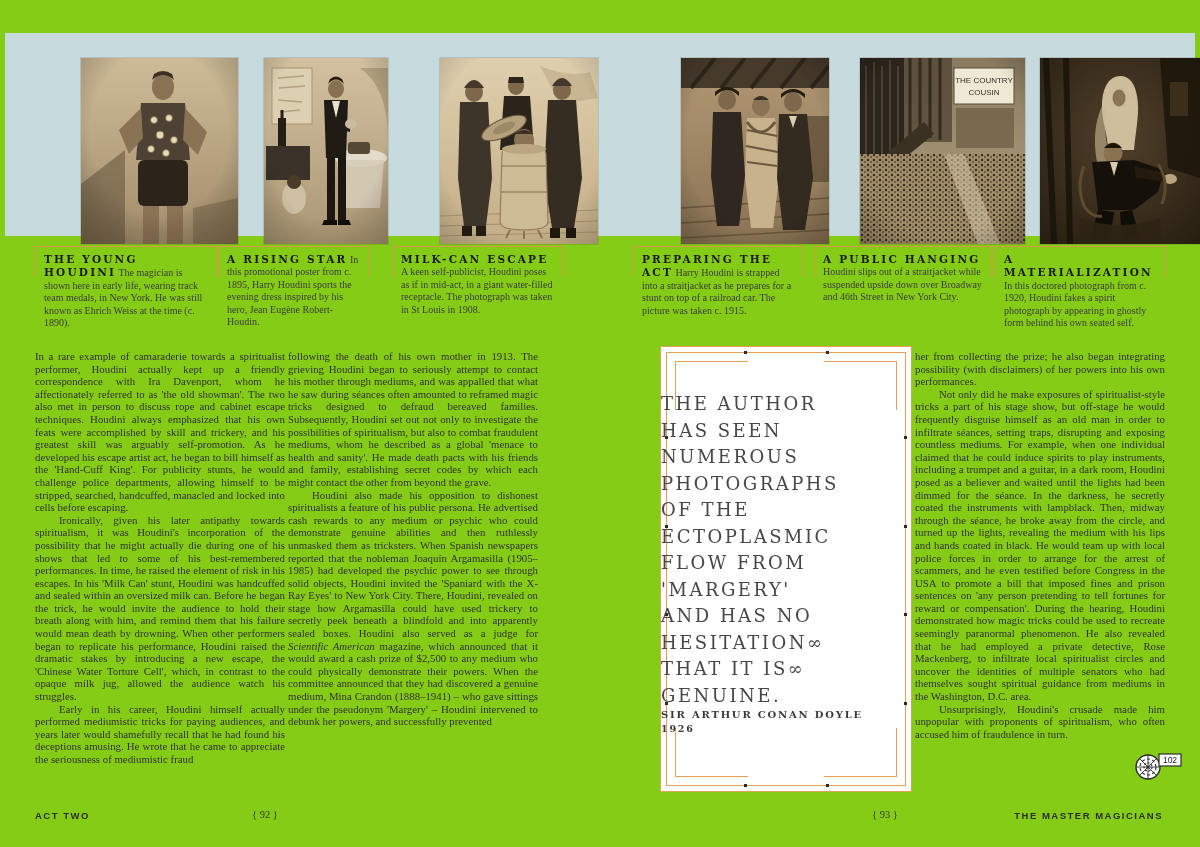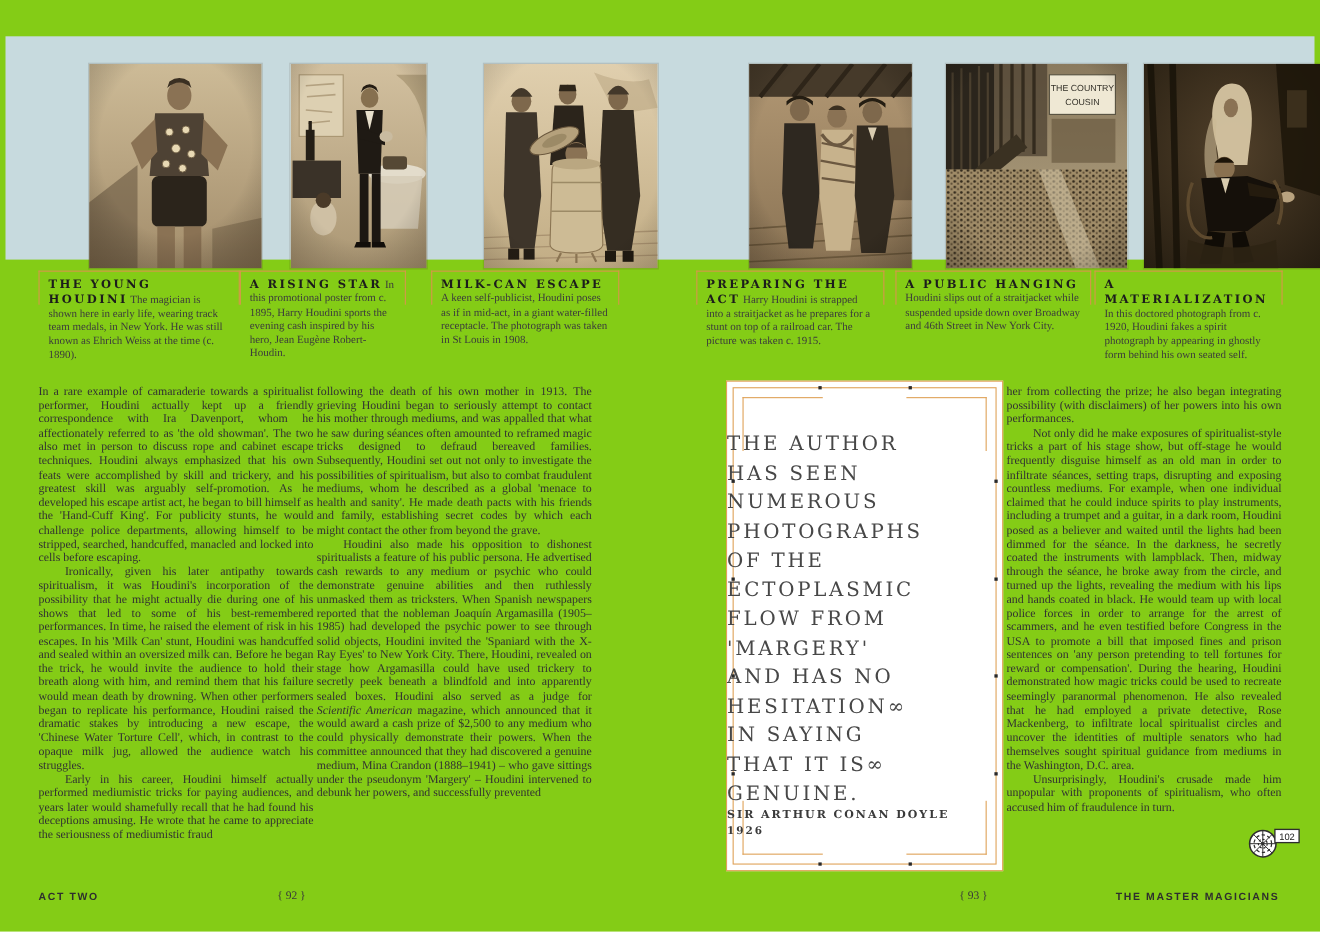--- a/index.html
+++ b/index.html
@@ -299,21 +299,21 @@
       <path d="M40,160 Q80,174 120,160 L122,186 L38,186 Z" fill="#2e2414" opacity="0.9"></path>
     </svg>
   </figure>
 
   <div class="caption c1">
     <div class="cap-frame"></div>
     <p class="cap-body"><span class="cap-title">THE YOUNG HOUDINI</span> <span>The magician is shown here in early life, wearing track team medals, in New York. He was still known as Ehrich Weiss at the time (c. 1890).</span></p>
   </div>
   <div class="caption c2">
     <div class="cap-frame"></div>
-    <p class="cap-body"><span class="cap-title">A RISING STAR</span> <span>In this promotional poster from c. 1895, Harry Houdini sports the evening cash inspired by his hero, Jean Eugène Robert-Houdin.</span></p>
+    <p class="cap-body"><span class="cap-title">A RISING STAR</span> <span>In this promotional poster from c. 1895, Harry Houdini sports the evening dress inspired by his hero, Jean Eugène Robert-Houdin.</span></p>
   </div>
   <div class="caption c3">
     <div class="cap-frame"></div>
     <p class="cap-body"><span class="cap-title">MILK-CAN ESCAPE</span> <span>A keen self-publicist, Houdini poses as if in mid-act, in a giant water-filled receptacle. The photograph was taken in St Louis in 1908.</span></p>
   </div>
   <div class="caption c4">
     <div class="cap-frame"></div>
     <p class="cap-body"><span class="cap-title">PREPARING THE ACT</span> <span>Harry Houdini is strapped into a straitjacket as he prepares for a stunt on top of a railroad car. The picture was taken c. 1915.</span></p>
   </div>
   <div class="caption c5">
@@ -365,21 +365,20 @@
           <div class="q-line">THE AUTHOR</div>
           <div class="q-line">HAS SEEN</div>
           <div class="q-line">NUMEROUS</div>
           <div class="q-line">PHOTOGRAPHS</div>
           <div class="q-line">OF THE</div>
           <div class="q-line">ECTOPLASMIC</div>
           <div class="q-line">FLOW FROM</div>
           <div class="q-line">'MARGERY'</div>
           <div class="q-line">AND HAS NO</div>
           <div class="q-line">HESITATION∞</div>
-          <div class="q-line">IN SAYING</div>
           <div class="q-line">THAT IT IS∞</div>
           <div class="q-line">GENUINE.</div>
         </div>
       <div class="q-attr">SIR ARTHUR CONAN DOYLE</div>
       <div class="q-year">1926</div>
     </div>
   </aside>
 
   <div class="ref">
     <svg viewBox="0 0 50 34">

